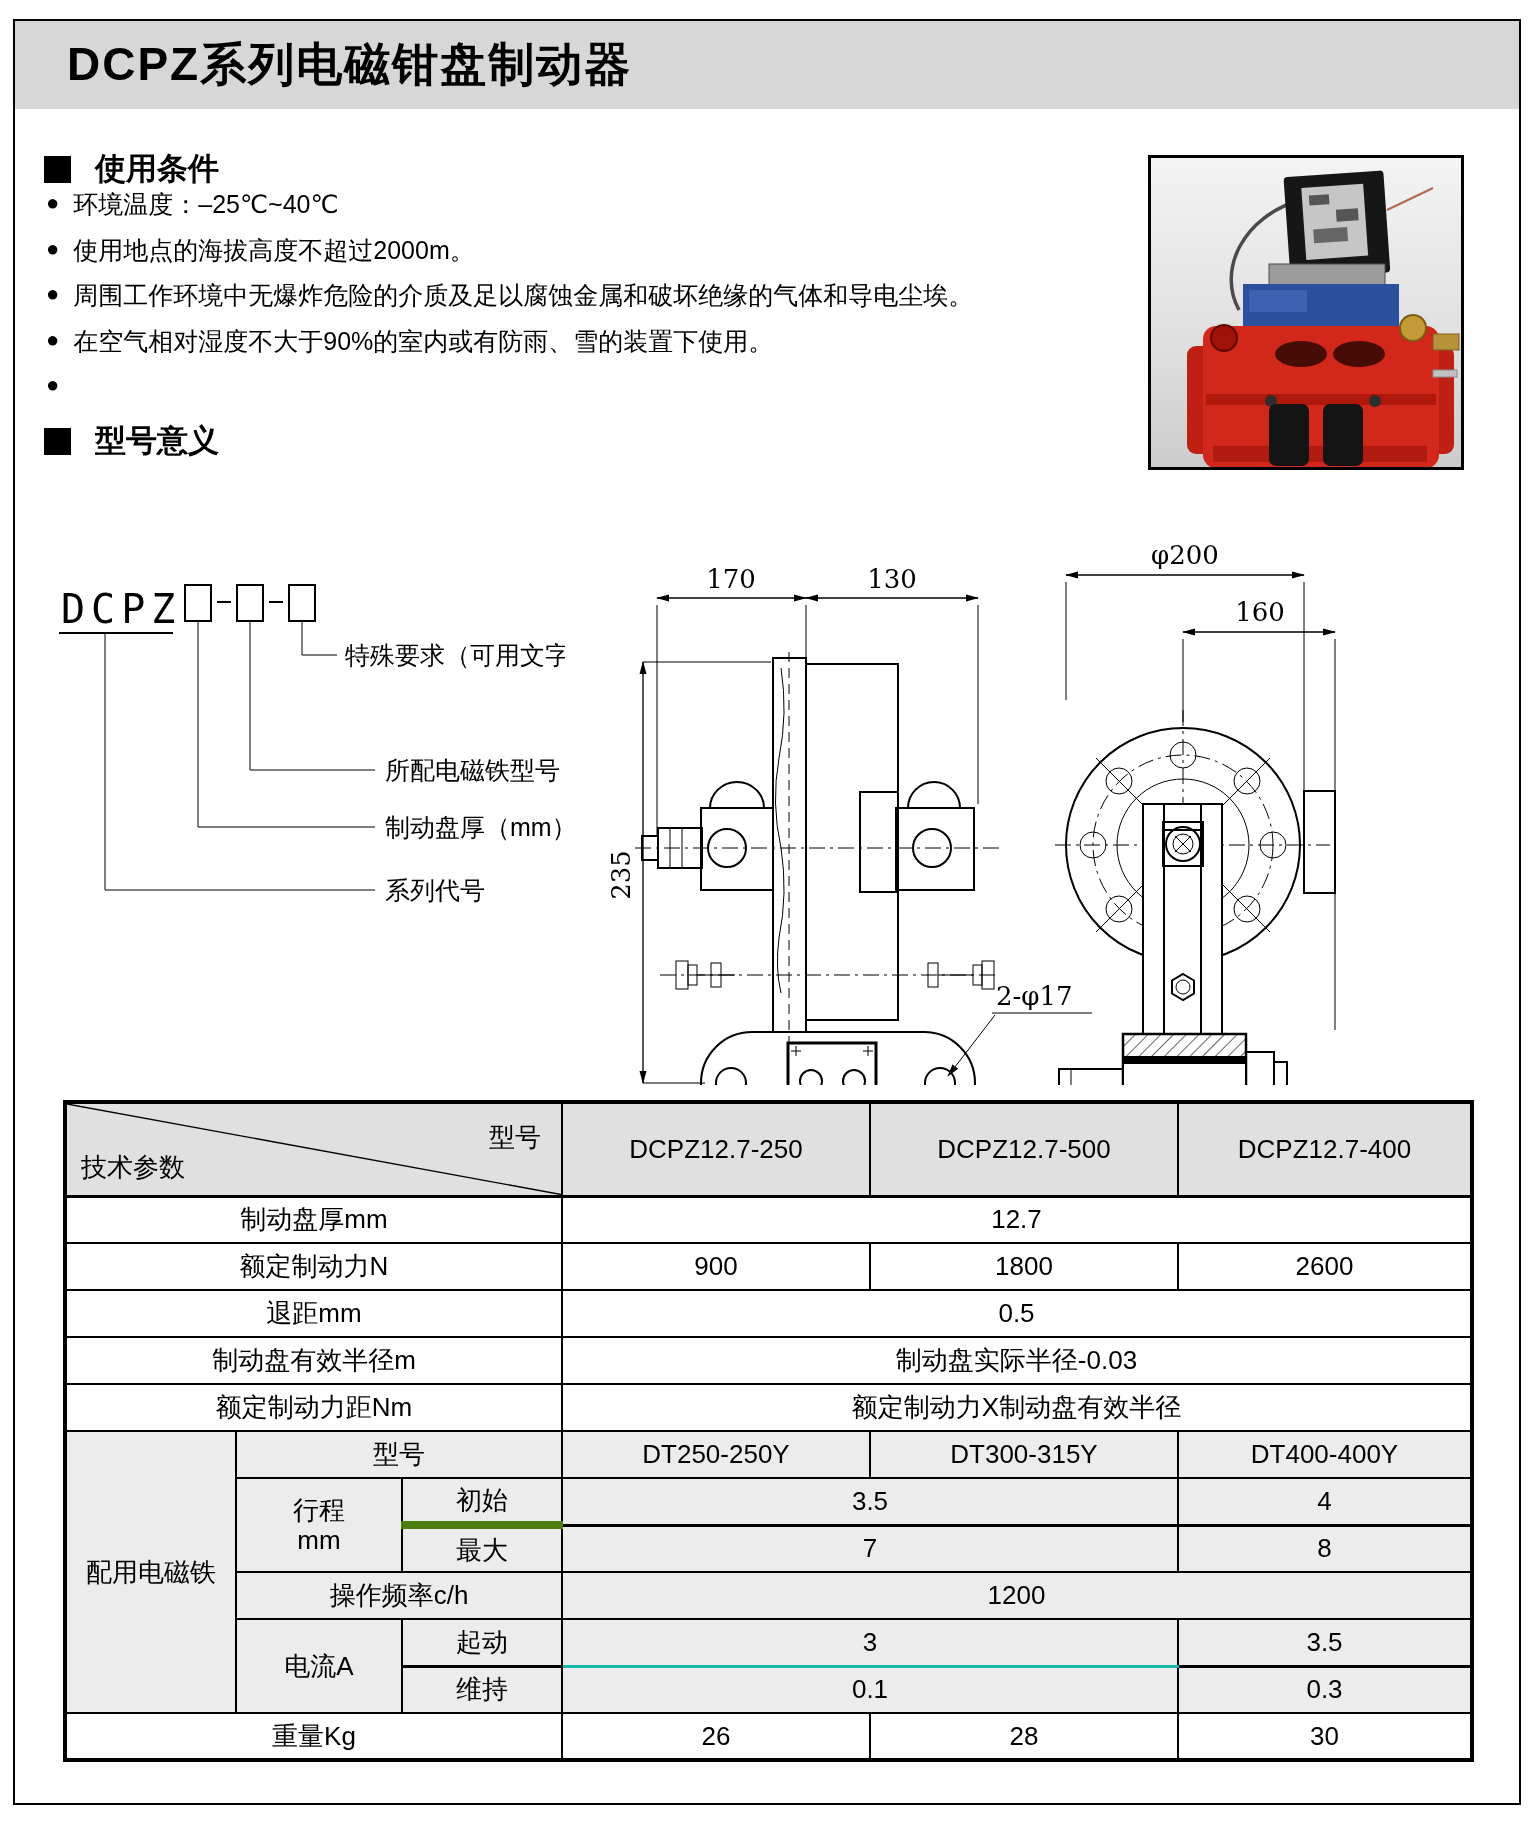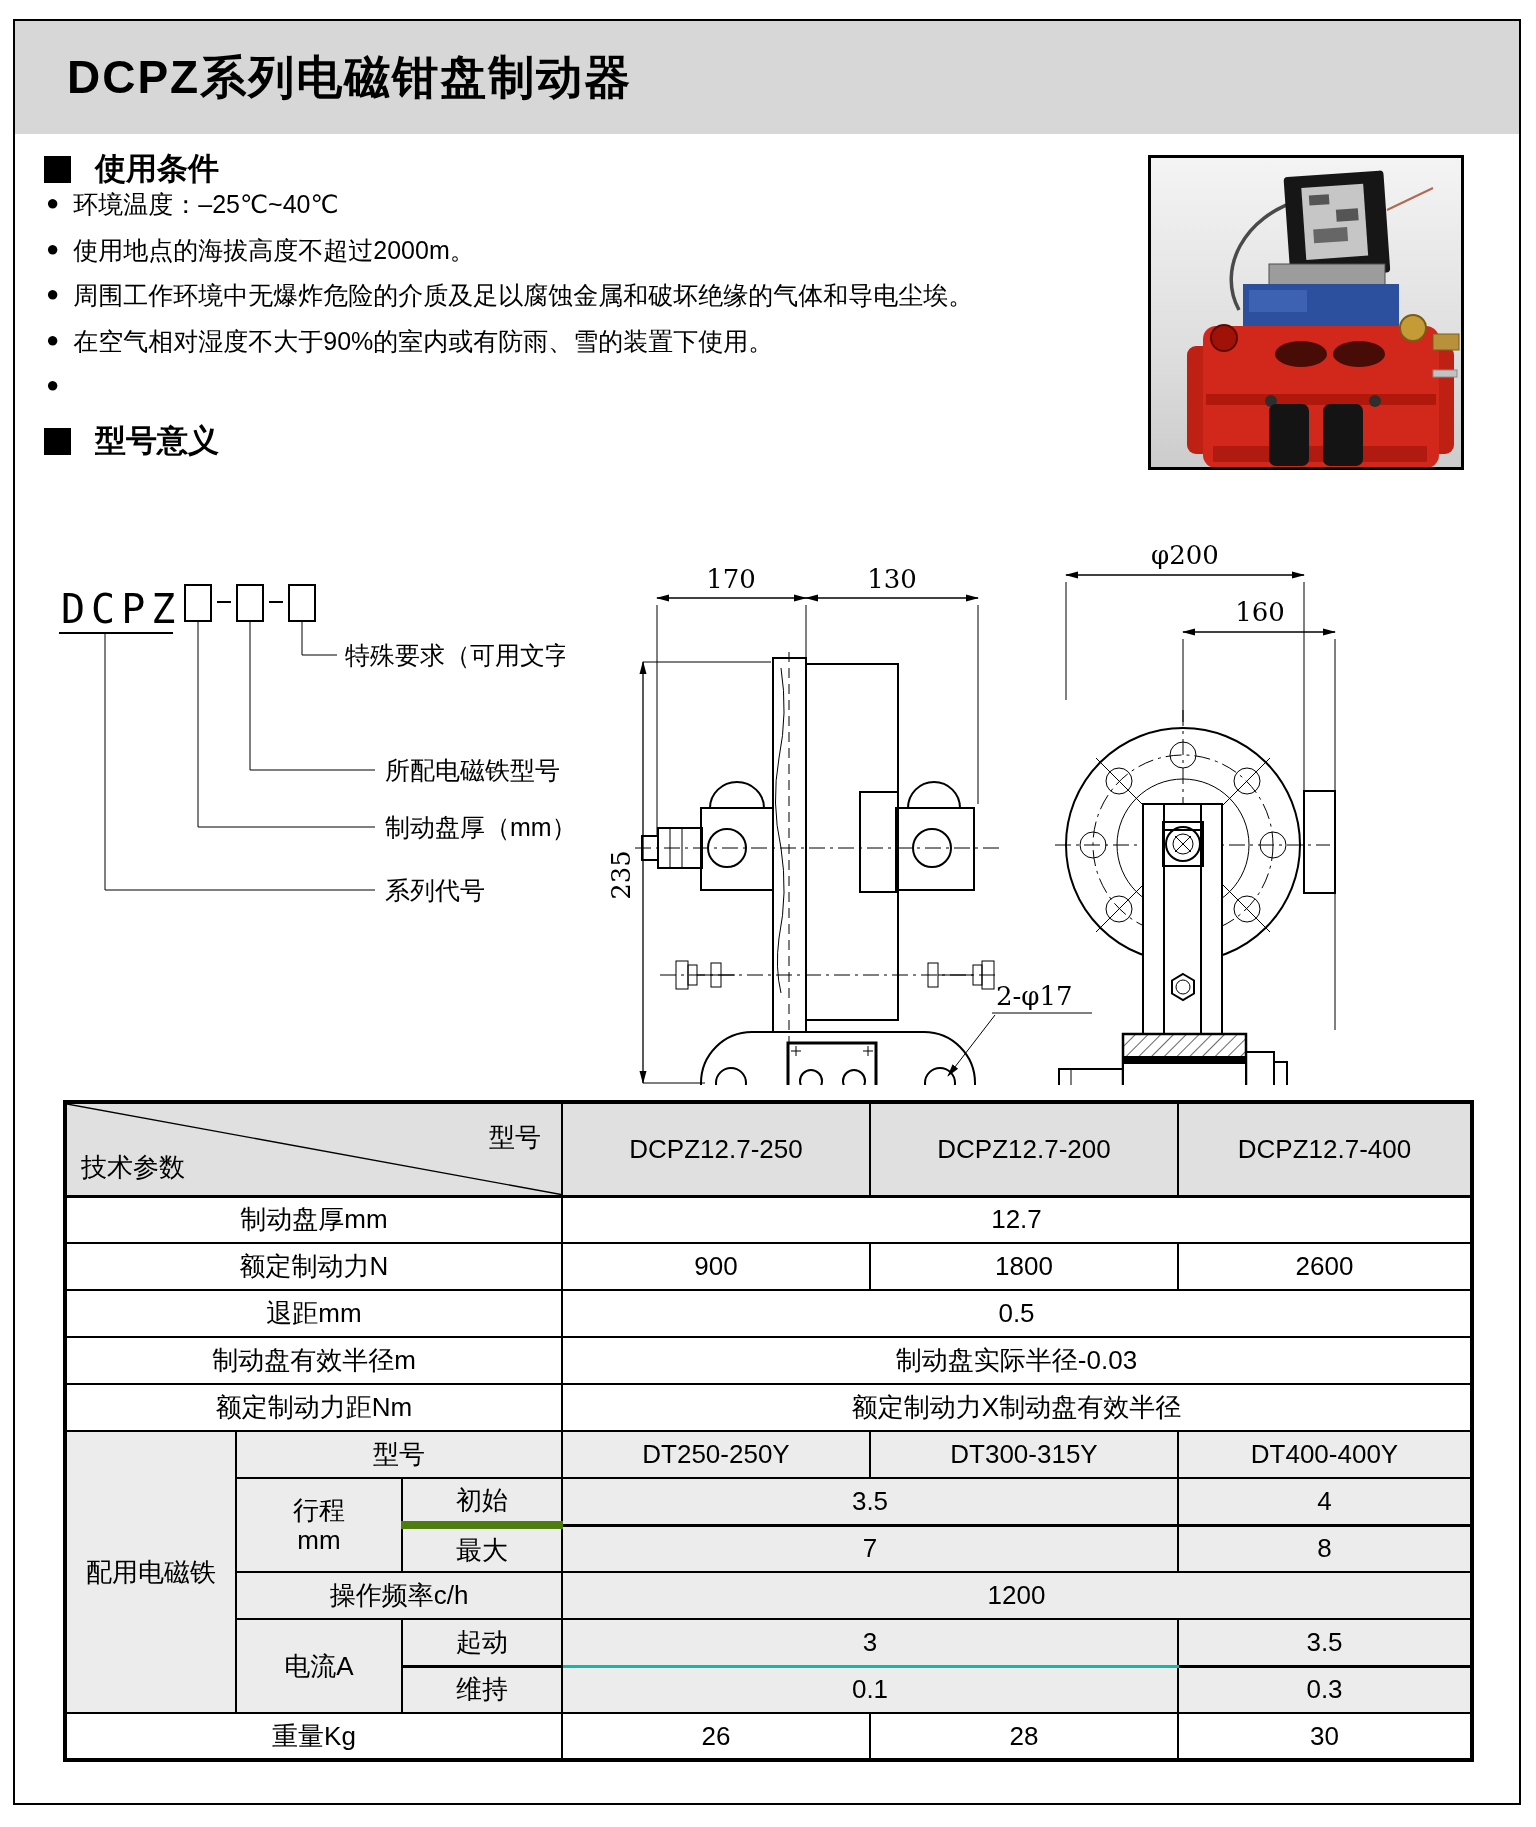--- a/index.html
+++ b/index.html
@@ -1,20 +1,20 @@
 <!DOCTYPE html>
 <html><head>
 <meta charset="utf-8">
 <style>
   html,body{margin:0;padding:0;background:#fff;}
   #page{position:relative;width:1536px;height:1827px;background:#fff;
         font-family:"Liberation Sans","DejaVu Sans",sans-serif;color:#000;overflow:hidden;}
   .abs{position:absolute;}
   #page-frame{left:13px;top:19px;width:1504px;height:1782px;border:2px solid #000;}
-  #title-band{left:15px;top:21px;width:1504px;height:113px;background:#d7d7d7;display:flex;align-items:center;}
+  #title-band{left:15px;top:21px;width:1504px;height:88px;background:#d7d7d7;display:flex;align-items:center;}
   #title-band h1{margin:0 0 0 52px;font-size:46px;font-weight:bold;letter-spacing:2px;}
   .sec-head{display:flex;align-items:center;gap:24px;font-size:31px;font-weight:bold;}
   .sq{width:27px;height:27px;background:#000;display:inline-block;}
   .bullets{width:1060px;}
   .bullet-line{display:flex;align-items:flex-start;gap:14px;font-size:25px;height:45.5px;}
   .dot{font-size:22px;line-height:30px;}
   #photo{left:1148px;top:155px;width:316px;height:315px;border:3px solid #000;box-sizing:border-box;background:#e8e8e8;}
   #photo svg{display:block;}
   svg text.d{font-family:"DejaVu Serif","Liberation Serif",serif;font-size:26px;fill:#000;}
   svg text.lbl{font-family:"Liberation Sans","DejaVu Sans",sans-serif;font-size:25px;fill:#000;}
@@ -336,21 +336,21 @@
       <tbody>
           <tr class="hdr">
         <td colspan="3" class="diag">
           <svg viewBox="0 0 100 100" preserveAspectRatio="none">
             <line x1="0" y1="0" x2="100" y2="100" stroke="#000" stroke-width="1.4" vector-effect="non-scaling-stroke"></line>
           </svg>
           <span class="diag-bl">技术参数</span>
           <span class="diag-tr">型号</span>
         </td>
         <td>DCPZ12.7-250</td>
-        <td>DCPZ12.7-200</td>
+        <td>DCPZ12.7-500</td>
         <td>DCPZ12.7-400</td>
       </tr>
       <tr class="r" style="border-top:3px solid #000;">
         <td colspan="3">制动盘厚mm</td>
         <td colspan="3">12.7</td>
       </tr>
       <tr class="r">
         <td colspan="3">额定制动力N</td>
         <td>900</td>
         <td>1800</td>

